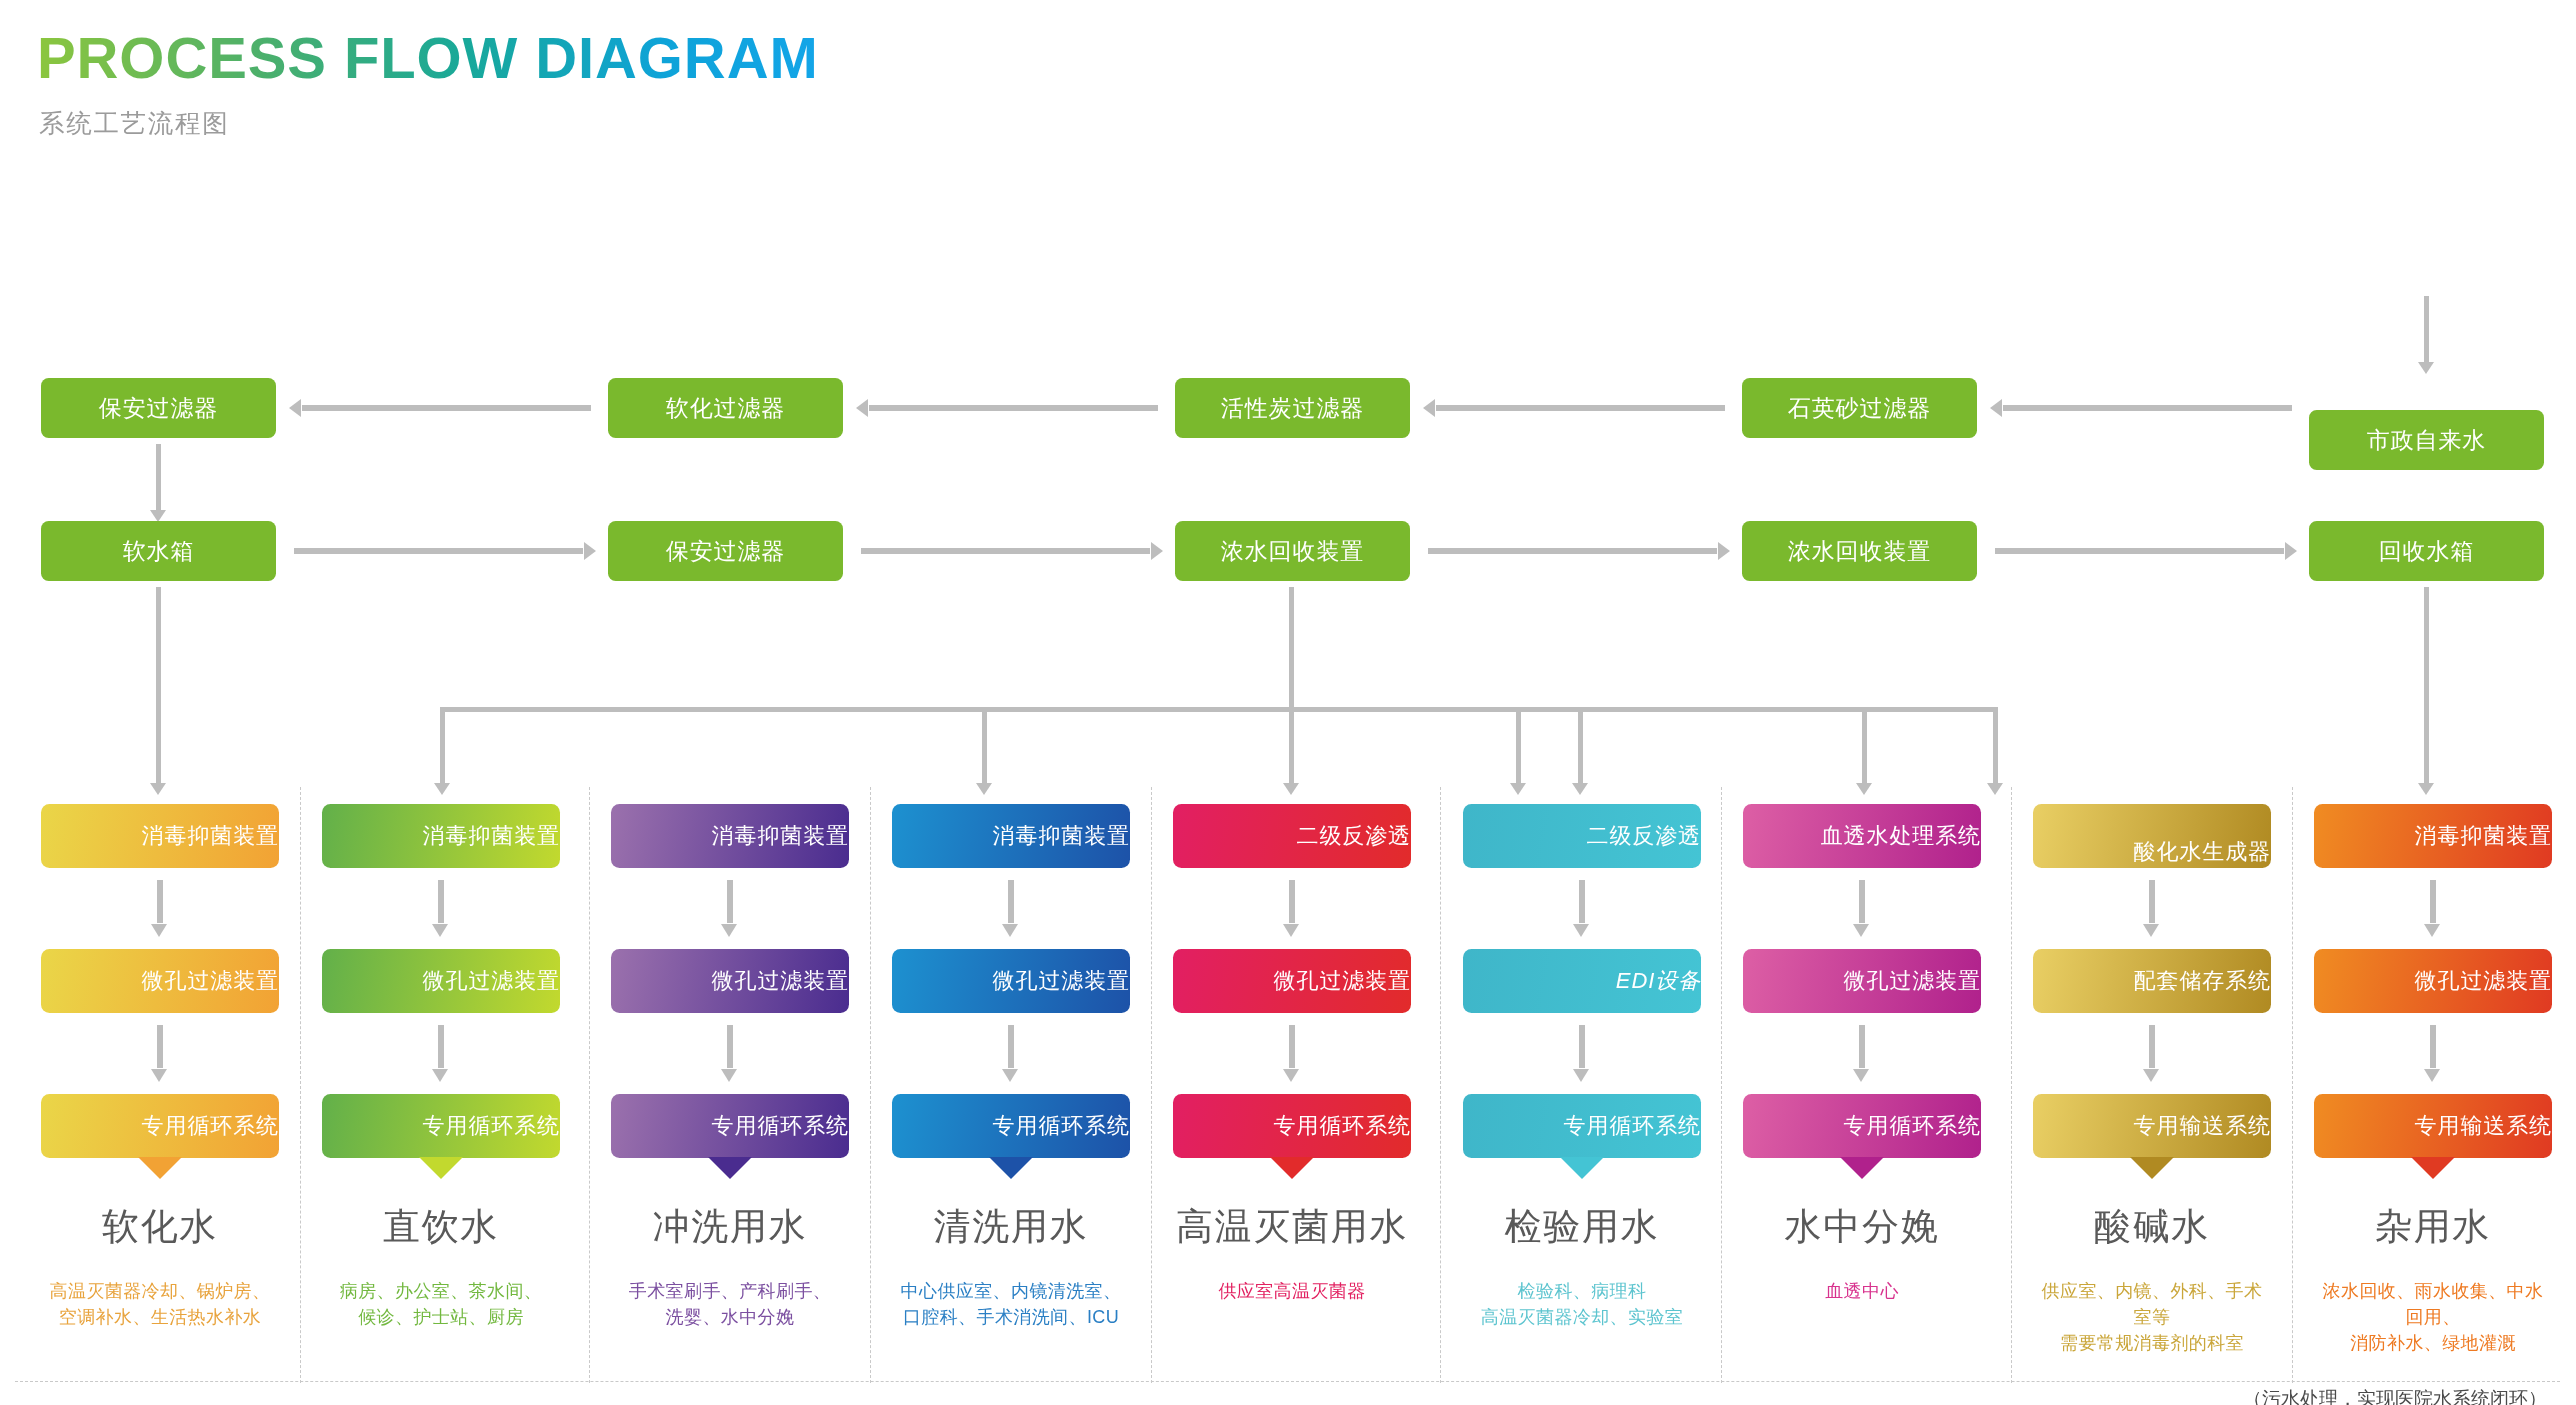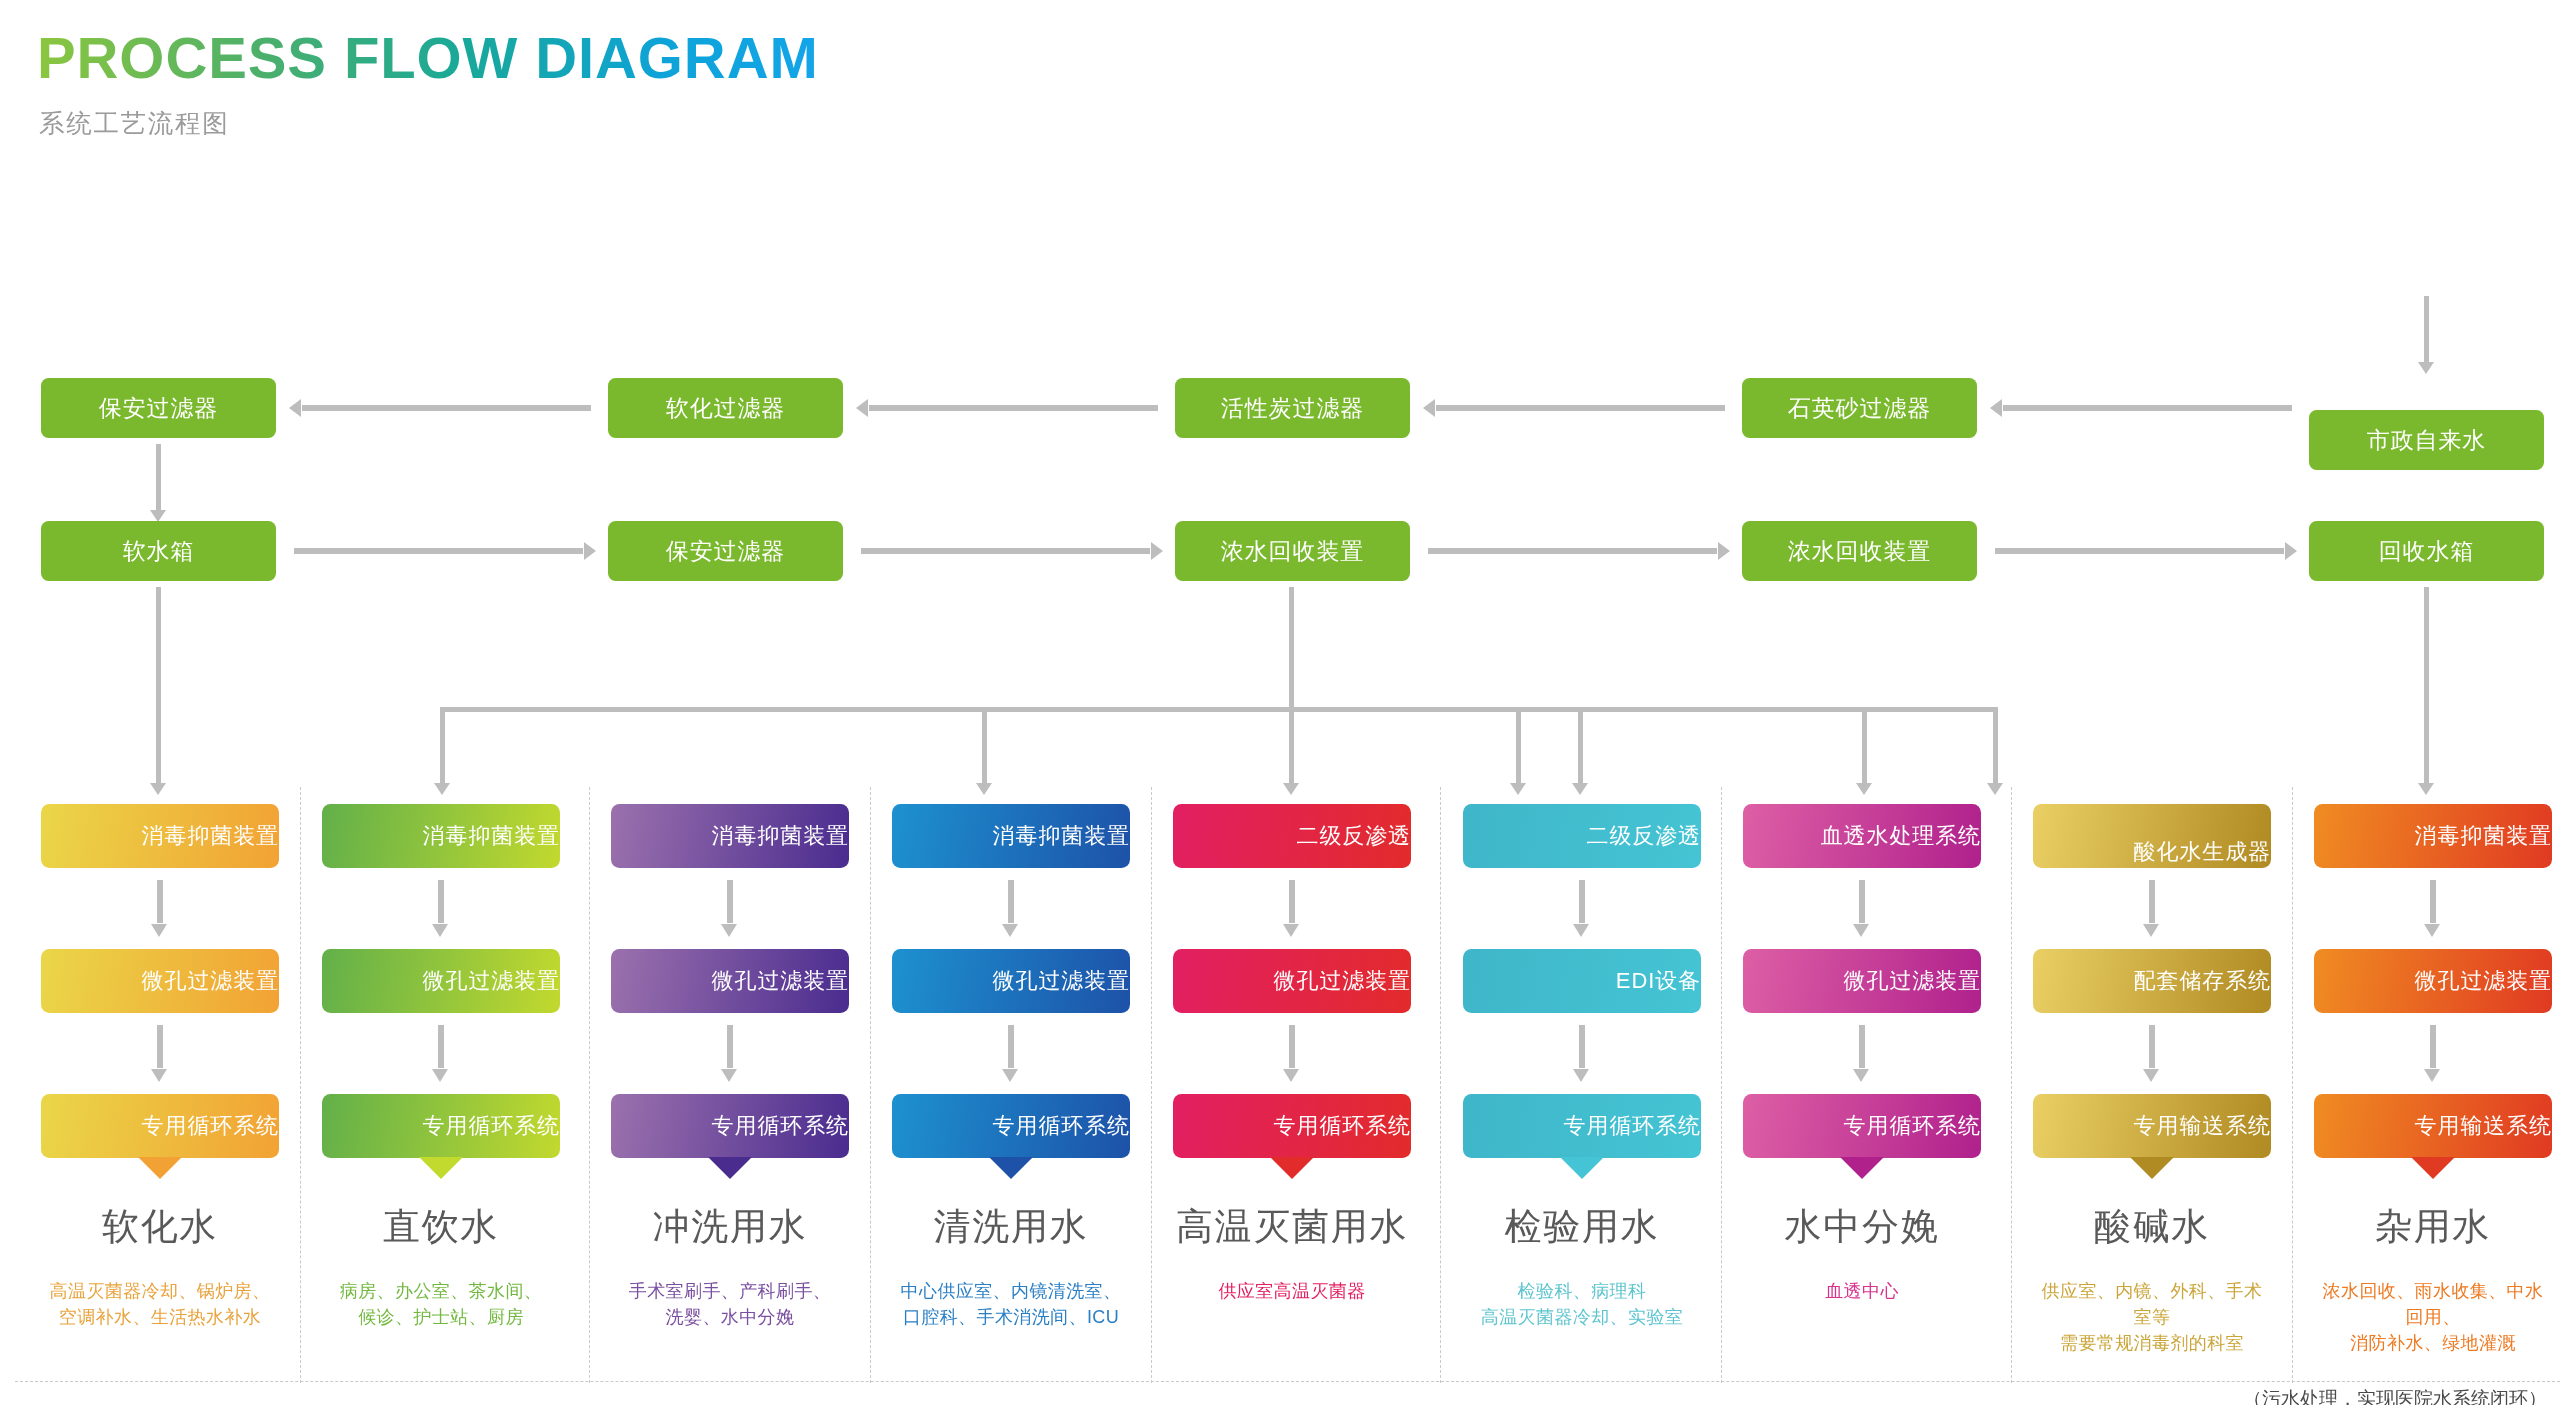--- a/index.html
+++ b/index.html
@@ -272,21 +272,21 @@
         </div>
       </div>
       <div class="col" style="left: 1463px;">
         <div class="cbox" style="background: linear-gradient(100deg, rgb(63, 182, 201) 0%, rgb(68, 196, 212) 100%);">
           <span style="color: rgb(255, 255, 255);">二级反渗透</span>
         </div>
         <div class="gap">
           <div class="ar"></div>
         </div>
         <div class="cbox" style="background: linear-gradient(100deg, rgb(63, 182, 201) 0%, rgb(68, 196, 212) 100%);">
-          <span style="color: rgb(255, 255, 255);">EDI设备</span>
+          <span style="color: rgb(255, 255, 255); font-style: italic;">EDI设备</span>
         </div>
         <div class="gap">
           <div class="ar"></div>
         </div>
         <div class="cbox notch" style="background: linear-gradient(100deg, rgb(63, 182, 201) 0%, rgb(68, 196, 212) 100%); color: rgb(68, 196, 212);">
           <span style="color: rgb(255, 255, 255);">专用循环系统</span>
         </div>
         <div class="col-title">检验用水</div>
         <div class="col-caption" style="color: rgb(92, 196, 207);">
           <div>检验科、病理科</div>

